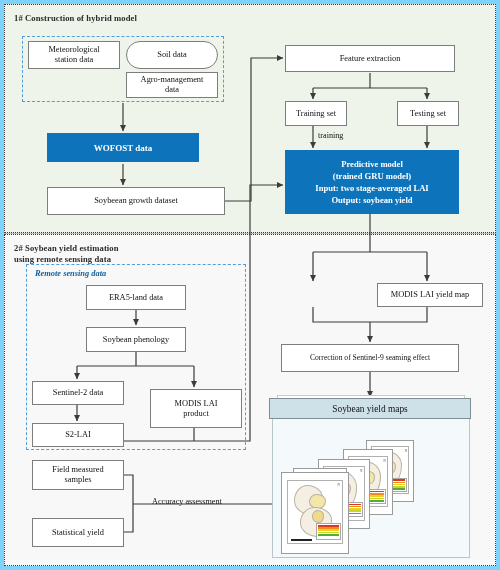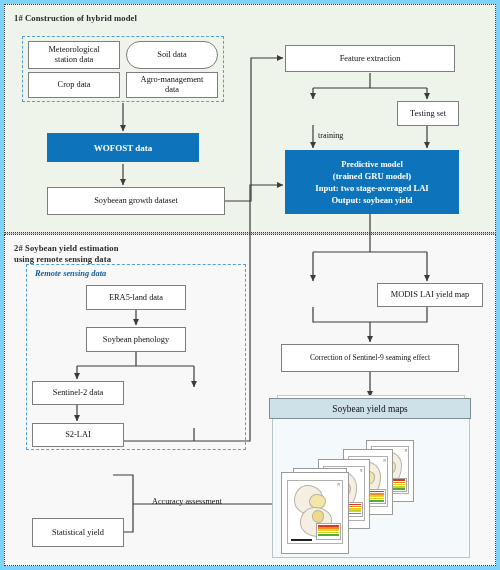--- a/index.html
+++ b/index.html
@@ -106,52 +106,56 @@
 
     <path class="ln" d="M113,475 L133,475 L133,532 L113,532"></path>
     <path class="ln" d="M133,504 L281,504" marker-end="url(#ar)"></path>
   </svg>
 
   <div class="node" style="left:28px;top:41px;width:92px;height:28px;white-space:pre-line;">Meteorological
 station data</div>
 
   <div class="node" style="left:126px;top:41px;width:92px;height:28px;border-radius:14px;">Soil data</div>
 
-  <div class="node" style="left:28px;top:72px;width:92px;height:26px;">Crop data</div>
 
   <div class="node" style="left:126px;top:72px;width:92px;height:26px;white-space:pre-line;">Agro-management
 data</div>
 
   <div class="node blue" style="left:47px;top:133px;width:152px;height:29px;font-size:9px;">WOFOST data</div>
 
   <div class="node" style="left:47px;top:187px;width:178px;height:28px;">Soybeean growth dataset</div>
 
   <div class="node" style="left:285px;top:45px;width:170px;height:27px;">Feature extraction</div>
 
+  <div class="node" style="left:285px;top:101px;width:62px;height:25px;">Training set</div>
 
   <div class="node blue" style="left:285px;top:150px;width:174px;height:64px;flex-direction:column;justify-content:center;font-size:8.6px;line-height:12px;">
     <span>Predictive model</span>
     <span>(trained GRU model)</span>
     <span>Input: two stage-averaged LAI</span>
     <span>Output: soybean yield</span>
   </div>
 
   <div class="node" style="left:397px;top:101px;width:62px;height:25px;">Testing set</div>
 
   <div class="lbl" style="left:318px;top:131px;">training</div>
 
   <div class="node" style="left:86px;top:285px;width:100px;height:25px;">ERA5-land data</div>
 
   <div class="node" style="left:86px;top:327px;width:100px;height:25px;">Soybean phenology</div>
 
   <div class="node" style="left:32px;top:381px;width:92px;height:24px;">Sentinel-2 data</div>
 
+  <div class="node" style="left:150px;top:389px;width:92px;height:39px;white-space:pre-line;">MODIS LAI
+product</div>
 
   <div class="node" style="left:32px;top:423px;width:92px;height:24px;">S2-LAI</div>
 
+  <div class="node" style="left:32px;top:460px;width:92px;height:30px;white-space:pre-line;">Field measured
+samples</div>
 
   <div class="node" style="left:32px;top:518px;width:92px;height:29px;">Statistical yield</div>
 
   <div class="lbl" style="left:152px;top:497px;">Accuracy assessment</div>
 
 
   <div class="node" style="left:377px;top:283px;width:106px;height:24px;text-align:center;">MODIS LAI yield map</div>
 
   <div class="node" style="left:281px;top:344px;width:178px;height:28px;font-size:7.6px;">Correction of Sentinel-9 seaming effect</div>
 

